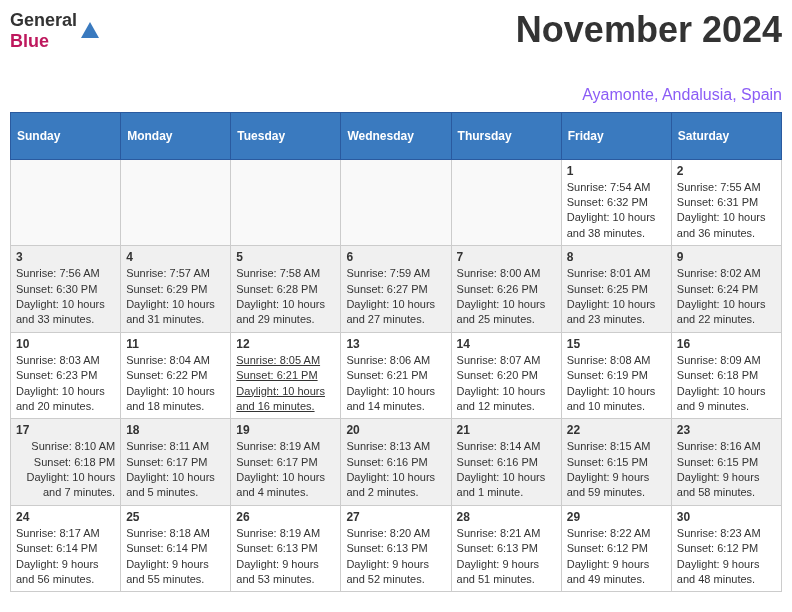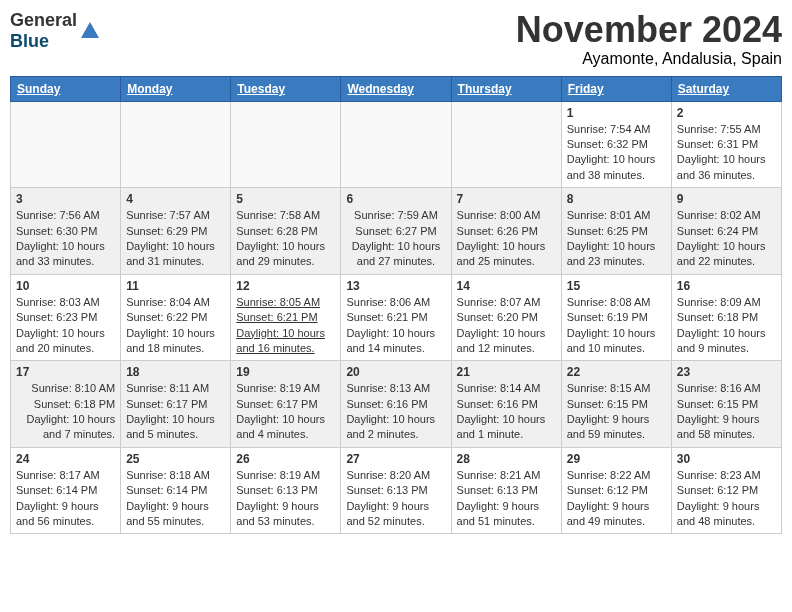--- a/index.html
+++ b/index.html
@@ -5,37 +5,36 @@
     * { box-sizing: border-box; margin: 0; padding: 0; }
     body { font-family: Arial, sans-serif; background: #fff; width: 792px; height: 612px; overflow: hidden; }
     
     .page { width: 792px; height: 452px; background: #fff; padding: 10px; }
     
     .header { display: flex; justify-content: space-between; align-items: flex-start; margin-bottom: 8px; }
     
     .logo { display: flex; align-items: center; }
     .logo-text { display: flex; flex-direction: column; font-size: 18px; font-weight: bold; color: #333; }
     .logo-text span:first-child { color: #333; }
-    .logo-text span:last-child { color: #0c4a6e; }
+    .logo-text span:last-child { color: #be185d; }
     
     .title-section { text-align: right; }
     .month-title { font-size: 36px; font-weight: bold; color: #333; line-height: 1.1; }
-    .location-title { font-size: 16px; color: #000000; }
+    .location-title { font-size: 16px; color: #8b5cf6; margin-top: 36px; }
     
     .calendar { width: 100%; border-collapse: collapse; }
     
     .calendar th {
       background: #3a7abf;
       color: #fff;
       text-align: left;
-      padding: 5px 6px;
+      padding: 16px 6px;
       font-size: 12px;
       font-weight: bold;
       border: 1px solid #2a5a9f;
-      text-decoration: underline;
     }
     
     .calendar td {
       border: 1px solid #ccc;
       vertical-align: top;
       padding: 4px 5px;
       font-size: 10px;
       color: #333;
       height: 78px;
       width: calc(100% / 7);
@@ -117,21 +116,21 @@
 Daylight: 10 hours and 31 minutes.</div>
           </td>
           <td class="shaded">
             <span class="day-num">5</span>
             <div class="day-info" style="white-space: pre-line;">Sunrise: 7:58 AM
 Sunset: 6:28 PM
 Daylight: 10 hours and 29 minutes.</div>
           </td>
           <td class="shaded">
             <span class="day-num">6</span>
-            <div class="day-info" style="white-space: pre-line; text-align: center;">Sunrise: 7:59 AM
+            <div class="day-info" style="white-space: pre-line;">Sunrise: 7:59 AM
 Sunset: 6:27 PM
 Daylight: 10 hours and 27 minutes.</div>
           </td>
           <td class="shaded">
             <span class="day-num">7</span>
             <div class="day-info" style="white-space: pre-line;">Sunrise: 8:00 AM
 Sunset: 6:26 PM
 Daylight: 10 hours and 25 minutes.</div>
           </td>
           <td class="shaded">

